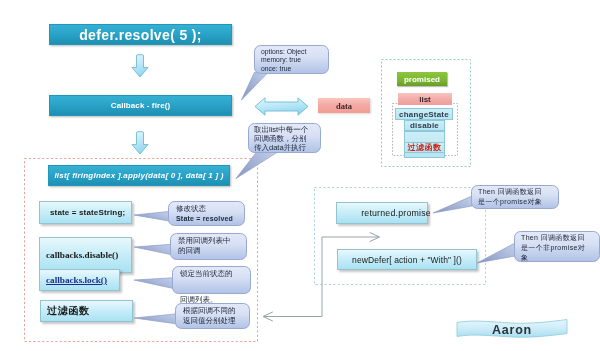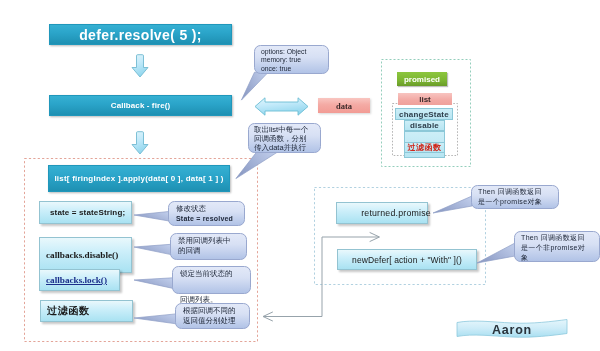--- a/index.html
+++ b/index.html
@@ -44,21 +44,21 @@
   </svg>
 
   <div class="abs cyanbox" style="left:49px;top:24px;width:183px;height:21px;font-size:14px;letter-spacing:0.35px;justify-content:center;">
     <span>defer.resolve( 5 );</span>
   </div>
 
   <div class="abs cyanbox" style="left:49px;top:95px;width:183px;height:21px;font-size:8px;letter-spacing:0.1px;justify-content:center;">
     <span>Callback - fire()</span>
   </div>
 
-  <div class="abs cyanbox" style="left:48px;top:165px;width:182px;height:27px;font-size:8px;letter-spacing:0.22px;justify-content:center;">
+  <div class="abs cyanbox" style="left:48px;top:165px;width:182px;height:21px;font-size:8px;letter-spacing:0.22px;justify-content:center;font-style:italic;">
     <span>list[ firingIndex ].apply(data[ 0 ], data[ 1 ] )</span>
   </div>
 
   <svg class="abs" style="left:131px;top:54px;width:18px;height:24px;" viewBox="0 0 18 24">
     <defs>
         <linearGradient id="ga1" x1="0" y1="0" x2="0.35" y2="1">
       <stop offset="0" stop-color="#e2f6fc"></stop>
           <stop offset="0.45" stop-color="#c3eafa"></stop>
       <stop offset="1" stop-color="#93d7ee"></stop>
         </linearGradient>

